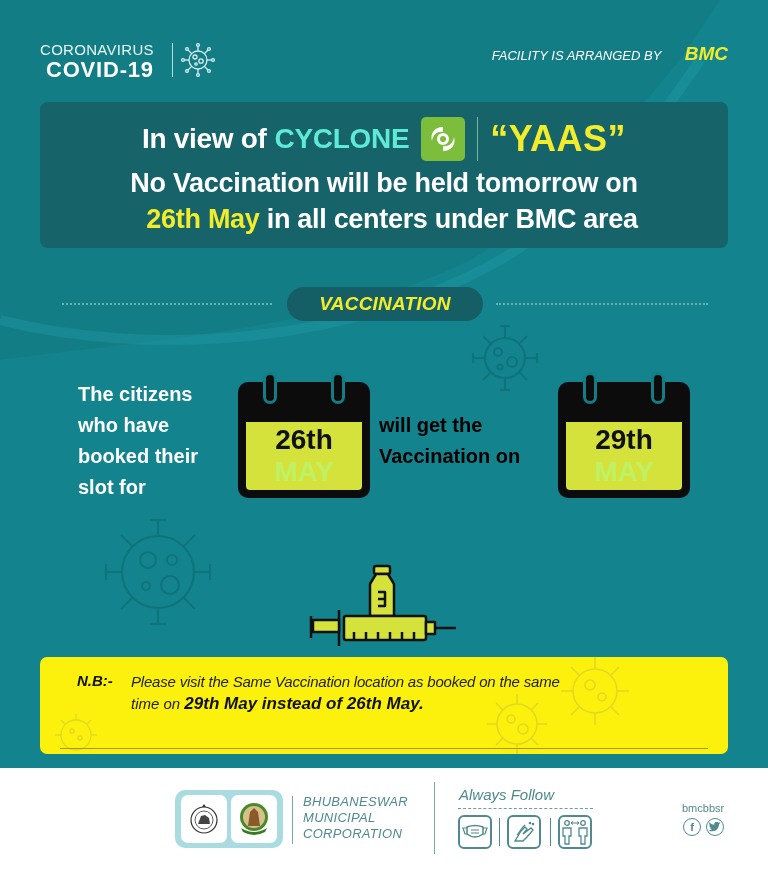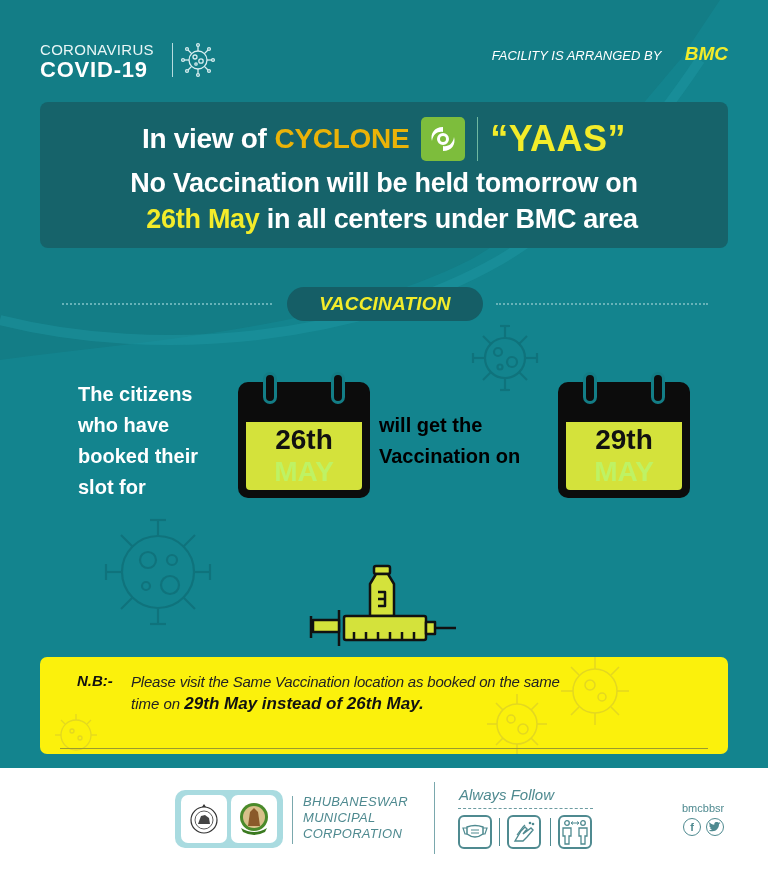--- a/index.html
+++ b/index.html
@@ -8,34 +8,34 @@
 
     .poster {
       position: absolute; left: 0; top: 0; width: 768px; height: 854px;
       background: #137d86; overflow: hidden;
     }
     .bg-svg { position: absolute; left: 0; top: 0; width: 768px; height: 768px; }
 
     
     .brand { position: absolute; left: 40px; top: 41px; color: #ffffff; }
     .brand-line1 { font-size: 15px; letter-spacing: 0.3px; line-height: 17px; color: #e9f6f6; }
-    .brand-line2 { font-size: 22px; font-weight: bold; letter-spacing: 0.8px; line-height: 24px; }
+    .brand-line2 { font-size: 22px; font-weight: bold; letter-spacing: 0.8px; line-height: 24px; text-align: right; }
     .brand-divider { position: absolute; left: 172px; top: 43px; width: 1px; height: 34px; background: #b6dcdf; }
     .brand-virus { position: absolute; left: 180px; top: 42px; width: 36px; height: 36px; }
 
     .facility { position: absolute; right: 40px; top: 43px; font-style: italic; color: #ffffff; font-size: 13px; }
     .facility .bmc { color: #f3ec2a; font-weight: bold; font-size: 19px; margin-left: 20px; }
 
     
     .notice {
       position: absolute; left: 40px; top: 102px; width: 688px; height: 146px;
       background: #16636a; border-radius: 8px; text-align: center; color: #ffffff;
     }
     .notice-line1 { position: absolute; left: 0; right: 0; top: 14px; height: 46px; display: flex; justify-content: center; align-items: center; font-size: 28px; font-weight: bold; letter-spacing: -0.3px; }
-    .notice-line1 .yellow { color: #eab308; margin-left: 8px; }
+    .notice-line1 .yellow { color: #5eead4; margin-left: 8px; }
     .cyclone-icon { width: 44px; height: 44px; margin-left: 12px; background: #7dbd3c; border-radius: 5px; display: flex; align-items: center; justify-content: center; }
     .notice-sep { width: 1px; height: 44px; background: #6fb8a0; margin: 0 12px 0 12px; }
     .yaas { color: #f3ec2a; font-size: 36px; font-weight: bold; letter-spacing: 0.5px; }
     .notice-line2 { position: absolute; left: 0; right: 0; top: 66px; font-size: 27px; font-weight: bold; letter-spacing: -0.3px; }
     .notice-line3 { position: absolute; left: 0; right: 0; top: 102px; font-size: 27px; font-weight: bold; letter-spacing: -0.3px; padding-left: 16px; }
     .notice-line3 .yellow { color: #f3ec2a; }
 
     
     .dots { position: absolute; top: 303px; height: 0; border-top: 2px dotted #66b2b8; }
     .dots.left { left: 62px; width: 210px; }

